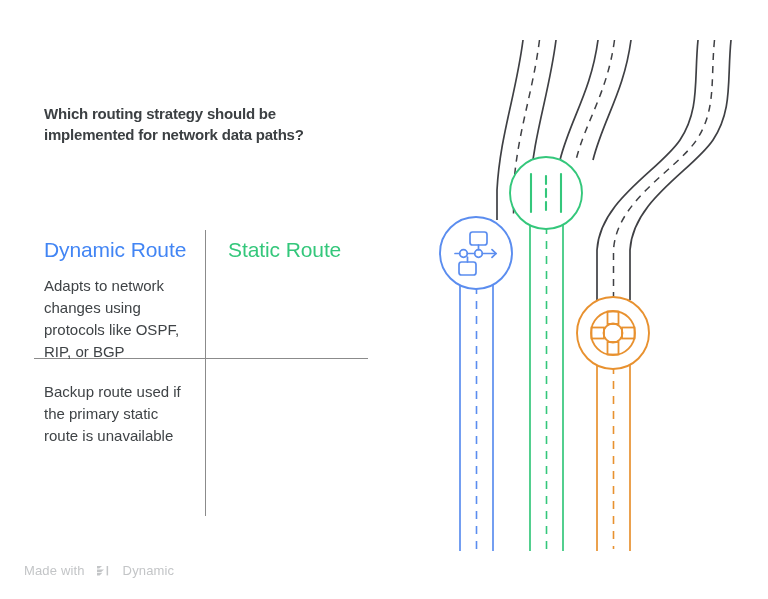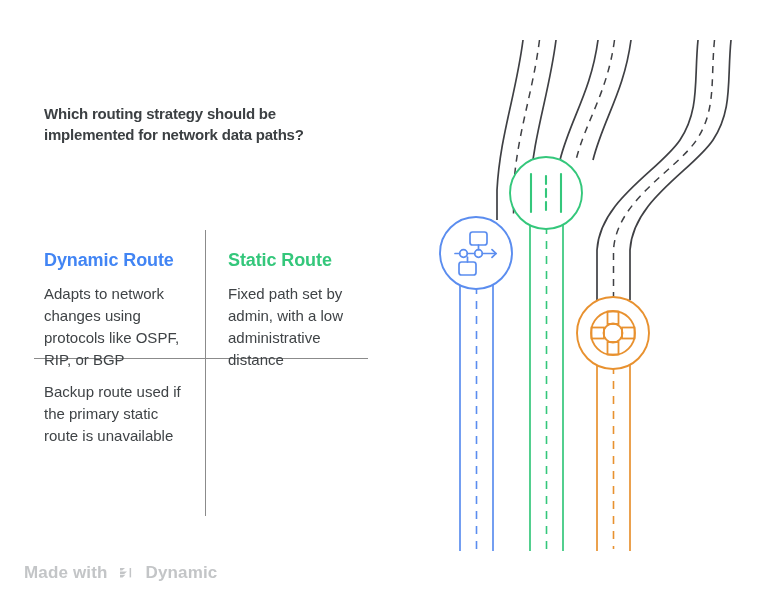--- a/index.html
+++ b/index.html
@@ -31,24 +31,24 @@
     line-height: 1.38;
     color: #3c4043;
     letter-spacing: -0.2px;
   }
 
   .quad {
     position: absolute;
     width: 152px;
   }
   .quad-title {
-    font-size: 18px;
-    font-weight: bold;
+    font-size: 21px;
+    font-weight: normal;
     line-height: 1.35;
-    margin: 16px 0 11px 0;
+    margin: 4px 0 11px 0;
     letter-spacing: -0.1px;
   }
   .quad-body {
     font-size: 15px;
     line-height: 1.47;
     color: #3f4346;
     margin: 0;
   }
 
   #quad-dynamic  { left: 44px;  top: 232px; }
@@ -74,24 +74,23 @@
   }
 
   
   #footer {
     position: absolute;
     left: 24px;
     top: 563px;
     display: flex;
     align-items: center;
     gap: 12px;
-    font-size: 17px;
+    font-size: 13px;
     color: #c3c5c7;
     letter-spacing: 0.15px;
-    font-weight: bold;
   }
   #footer-logo { display: block; }
 
   
   #illustration {
     position: absolute;
     left: 420px;
     top: 0;
     width: 348px;
     height: 599px;
@@ -107,21 +106,20 @@
   <div class="divider" id="divider-vertical"></div>
   <div class="divider" id="divider-horizontal"></div>
 
   <div class="quad" id="quad-dynamic">
     <p class="quad-title" style="color:#4285f4">Dynamic Route</p>
     <p class="quad-body">Adapts to network changes using protocols like OSPF, RIP, or BGP</p>
   </div>
 
   <div class="quad" id="quad-static">
     <p class="quad-title" style="color:#34c77b">Static Route</p>
-    <p class="quad-body">Fixed path set by admin, with a low administrative distance</p>
   </div>
 
   <div class="quad" id="quad-floating">
     <p class="quad-body">Backup route used if the primary static route is unavailable</p>
   </div>
 
   <div id="footer">
     <span>Made with</span>
     <svg id="footer-logo" width="14" height="12" viewBox="0 0 14 12">
       <g fill="#c3c5c7">

